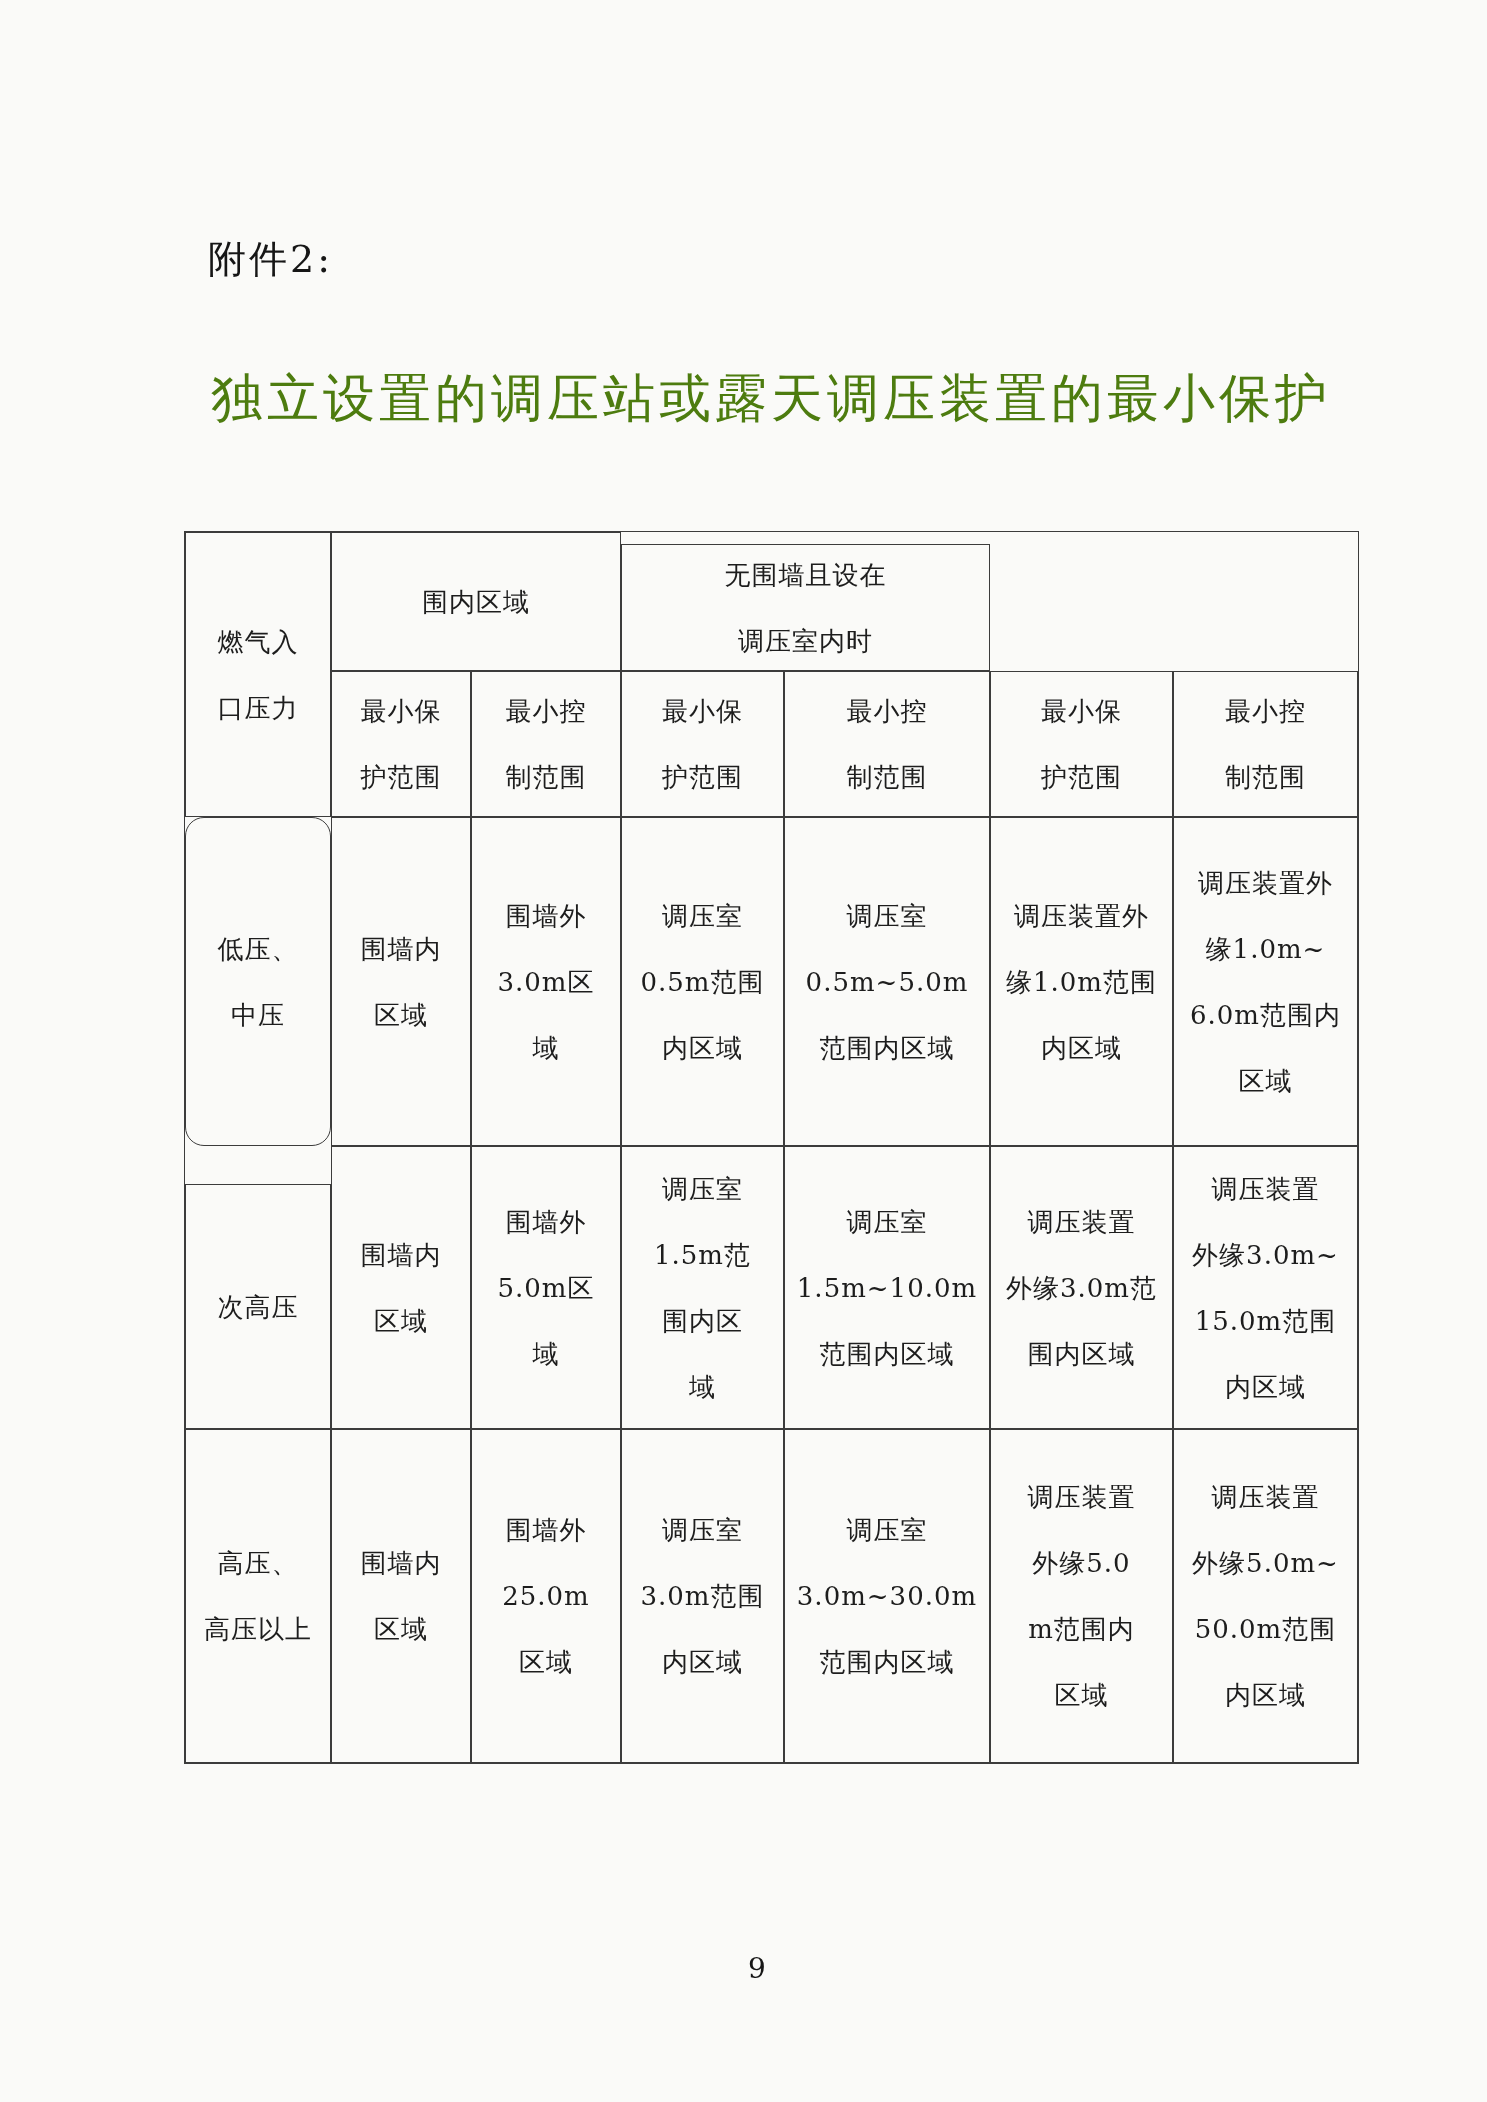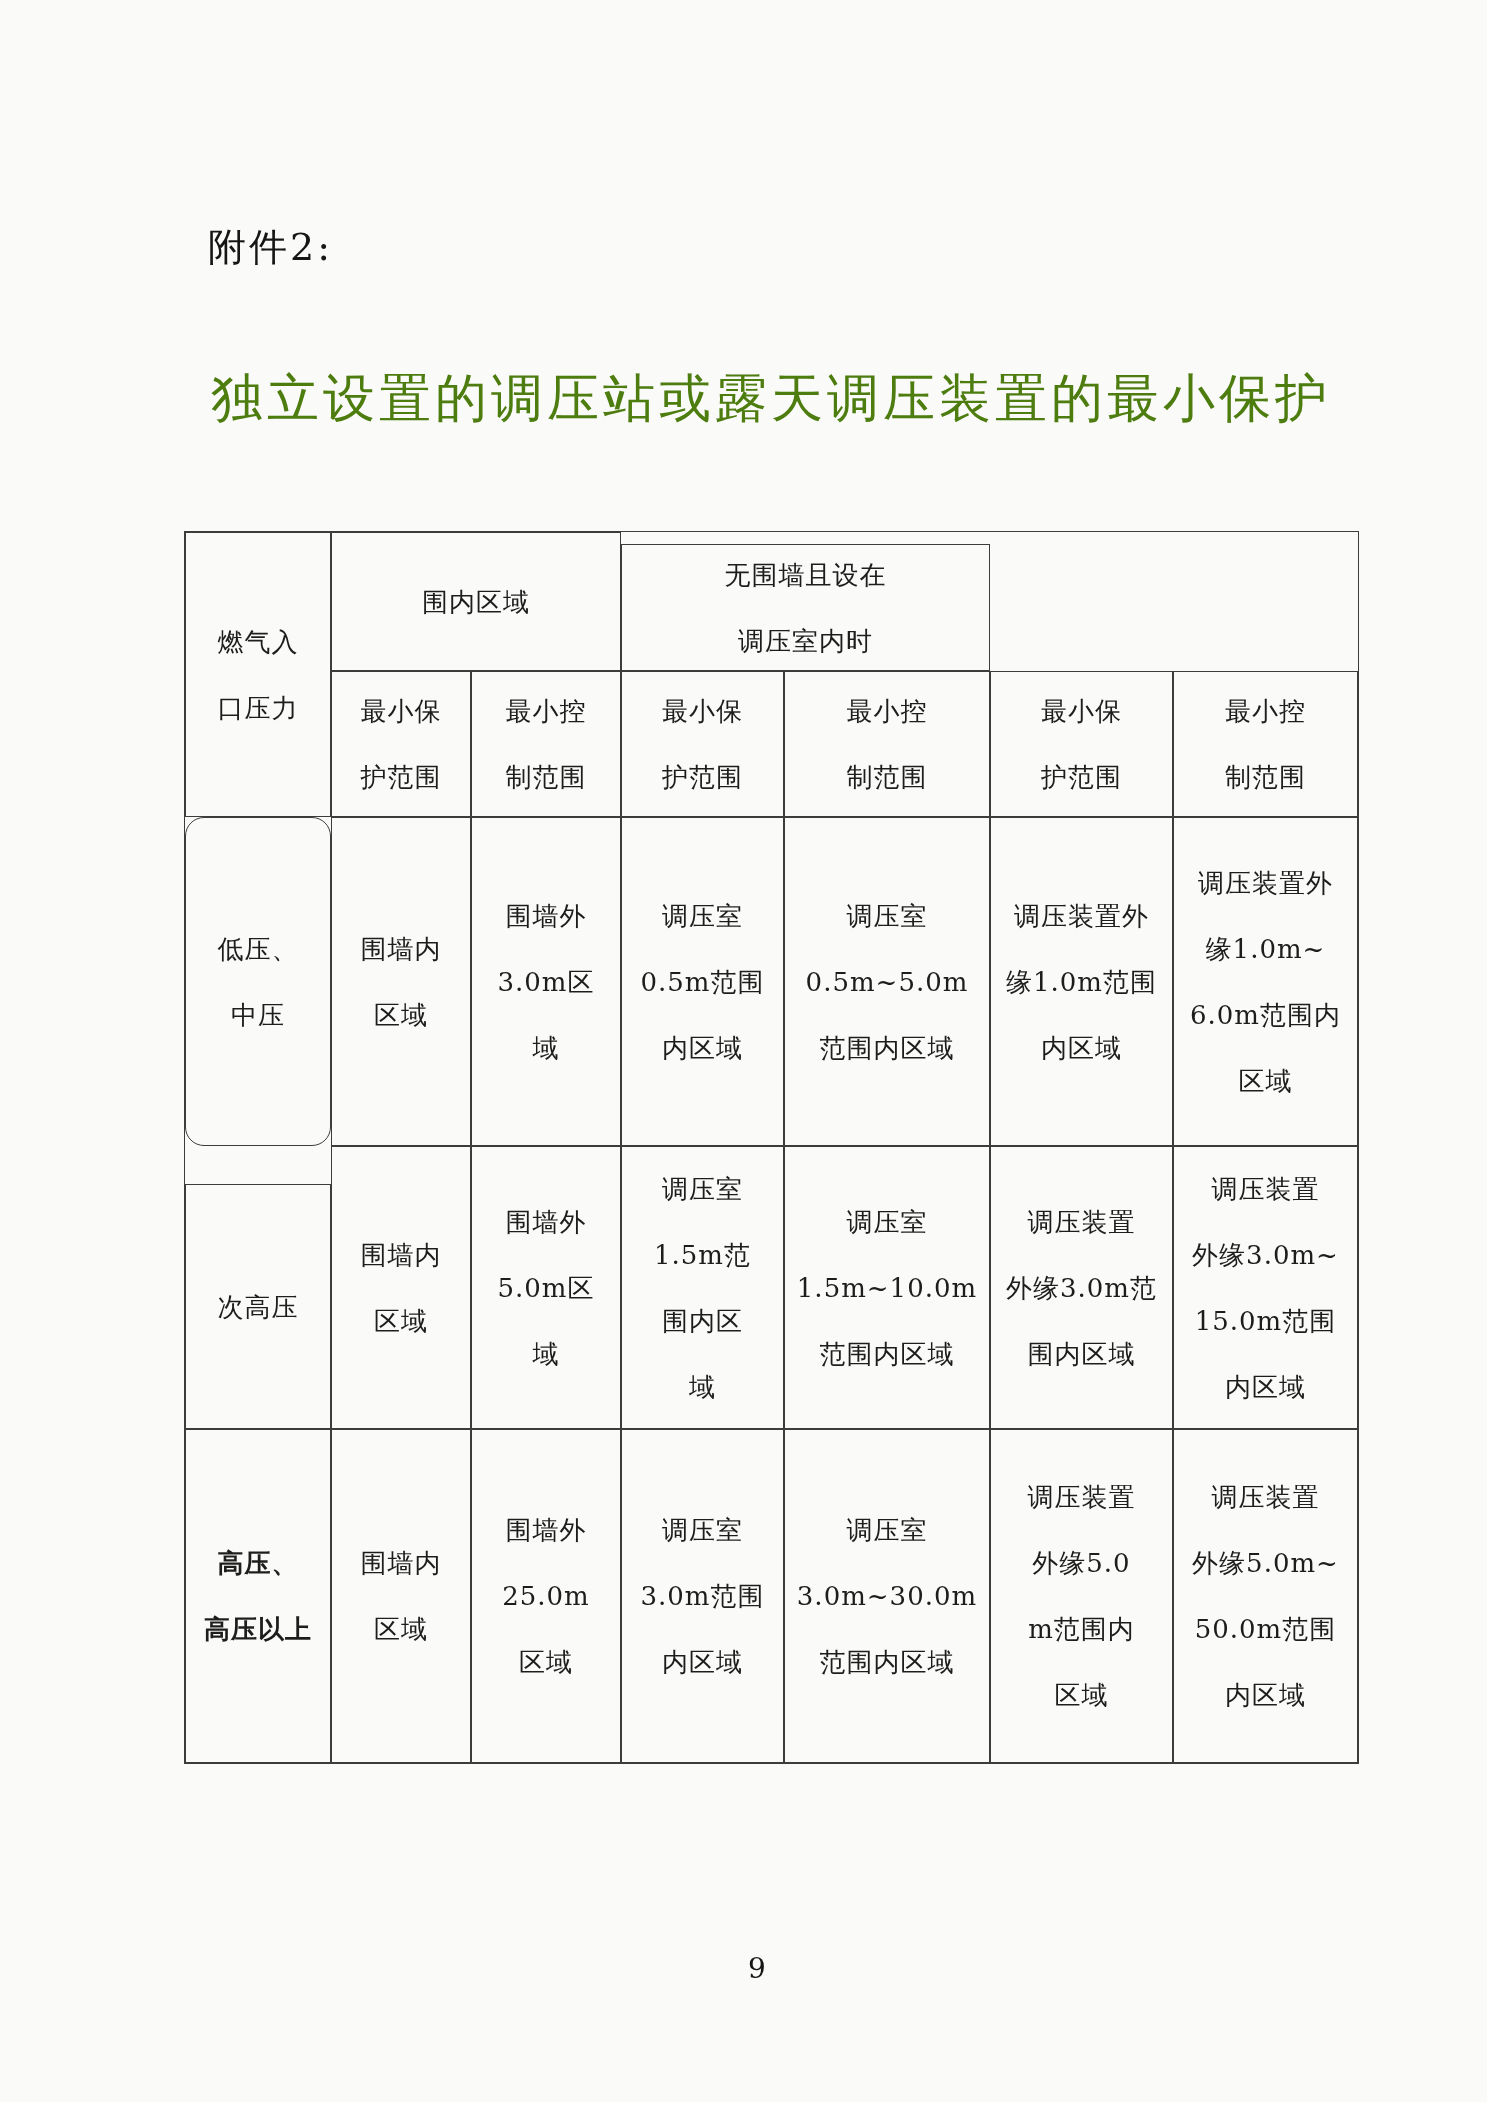--- a/index.html
+++ b/index.html
@@ -13,21 +13,21 @@
     height: 2102px;
     margin: 0 auto;
     background: #fafaf8;
     overflow: hidden;
     font-family: "DejaVu Serif", "Liberation Serif", serif;
     color: #1d1d1d;
   }
   .attachment {
     position: absolute;
     left: 208px;
-    top: 222px;
+    top: 234px;
     font-size: 38px;
     letter-spacing: 3px;
     color: #161616;
   }
   .title {
     position: absolute;
     left: 184px;
     top: 352px;
     width: 1174px;
     margin: 0;
@@ -141,21 +141,21 @@
 1.5m~10.0m
 范围内区域</div>
     <div class="cell" style="grid-column:6; grid-row:4;">调压装置
 外缘3.0m范
 围内区域</div>
     <div class="cell" style="grid-column:7; grid-row:4;">调压装置
 外缘3.0m~
 15.0m范围
 内区域</div>
 
-    <div class="cell" style="grid-column:1; grid-row:5;font-weight:bold;">高压、
+    <div class="cell" style="grid-column:1; grid-row:5;">高压、
 高压以上</div>
     <div class="cell" style="grid-column:2; grid-row:5;">围墙内
 区域</div>
     <div class="cell" style="grid-column:3; grid-row:5;">围墙外
 25.0m
 区域</div>
     <div class="cell" style="grid-column:4; grid-row:5;">调压室
 3.0m范围
 内区域</div>
     <div class="cell" style="grid-column:5; grid-row:5;">调压室

